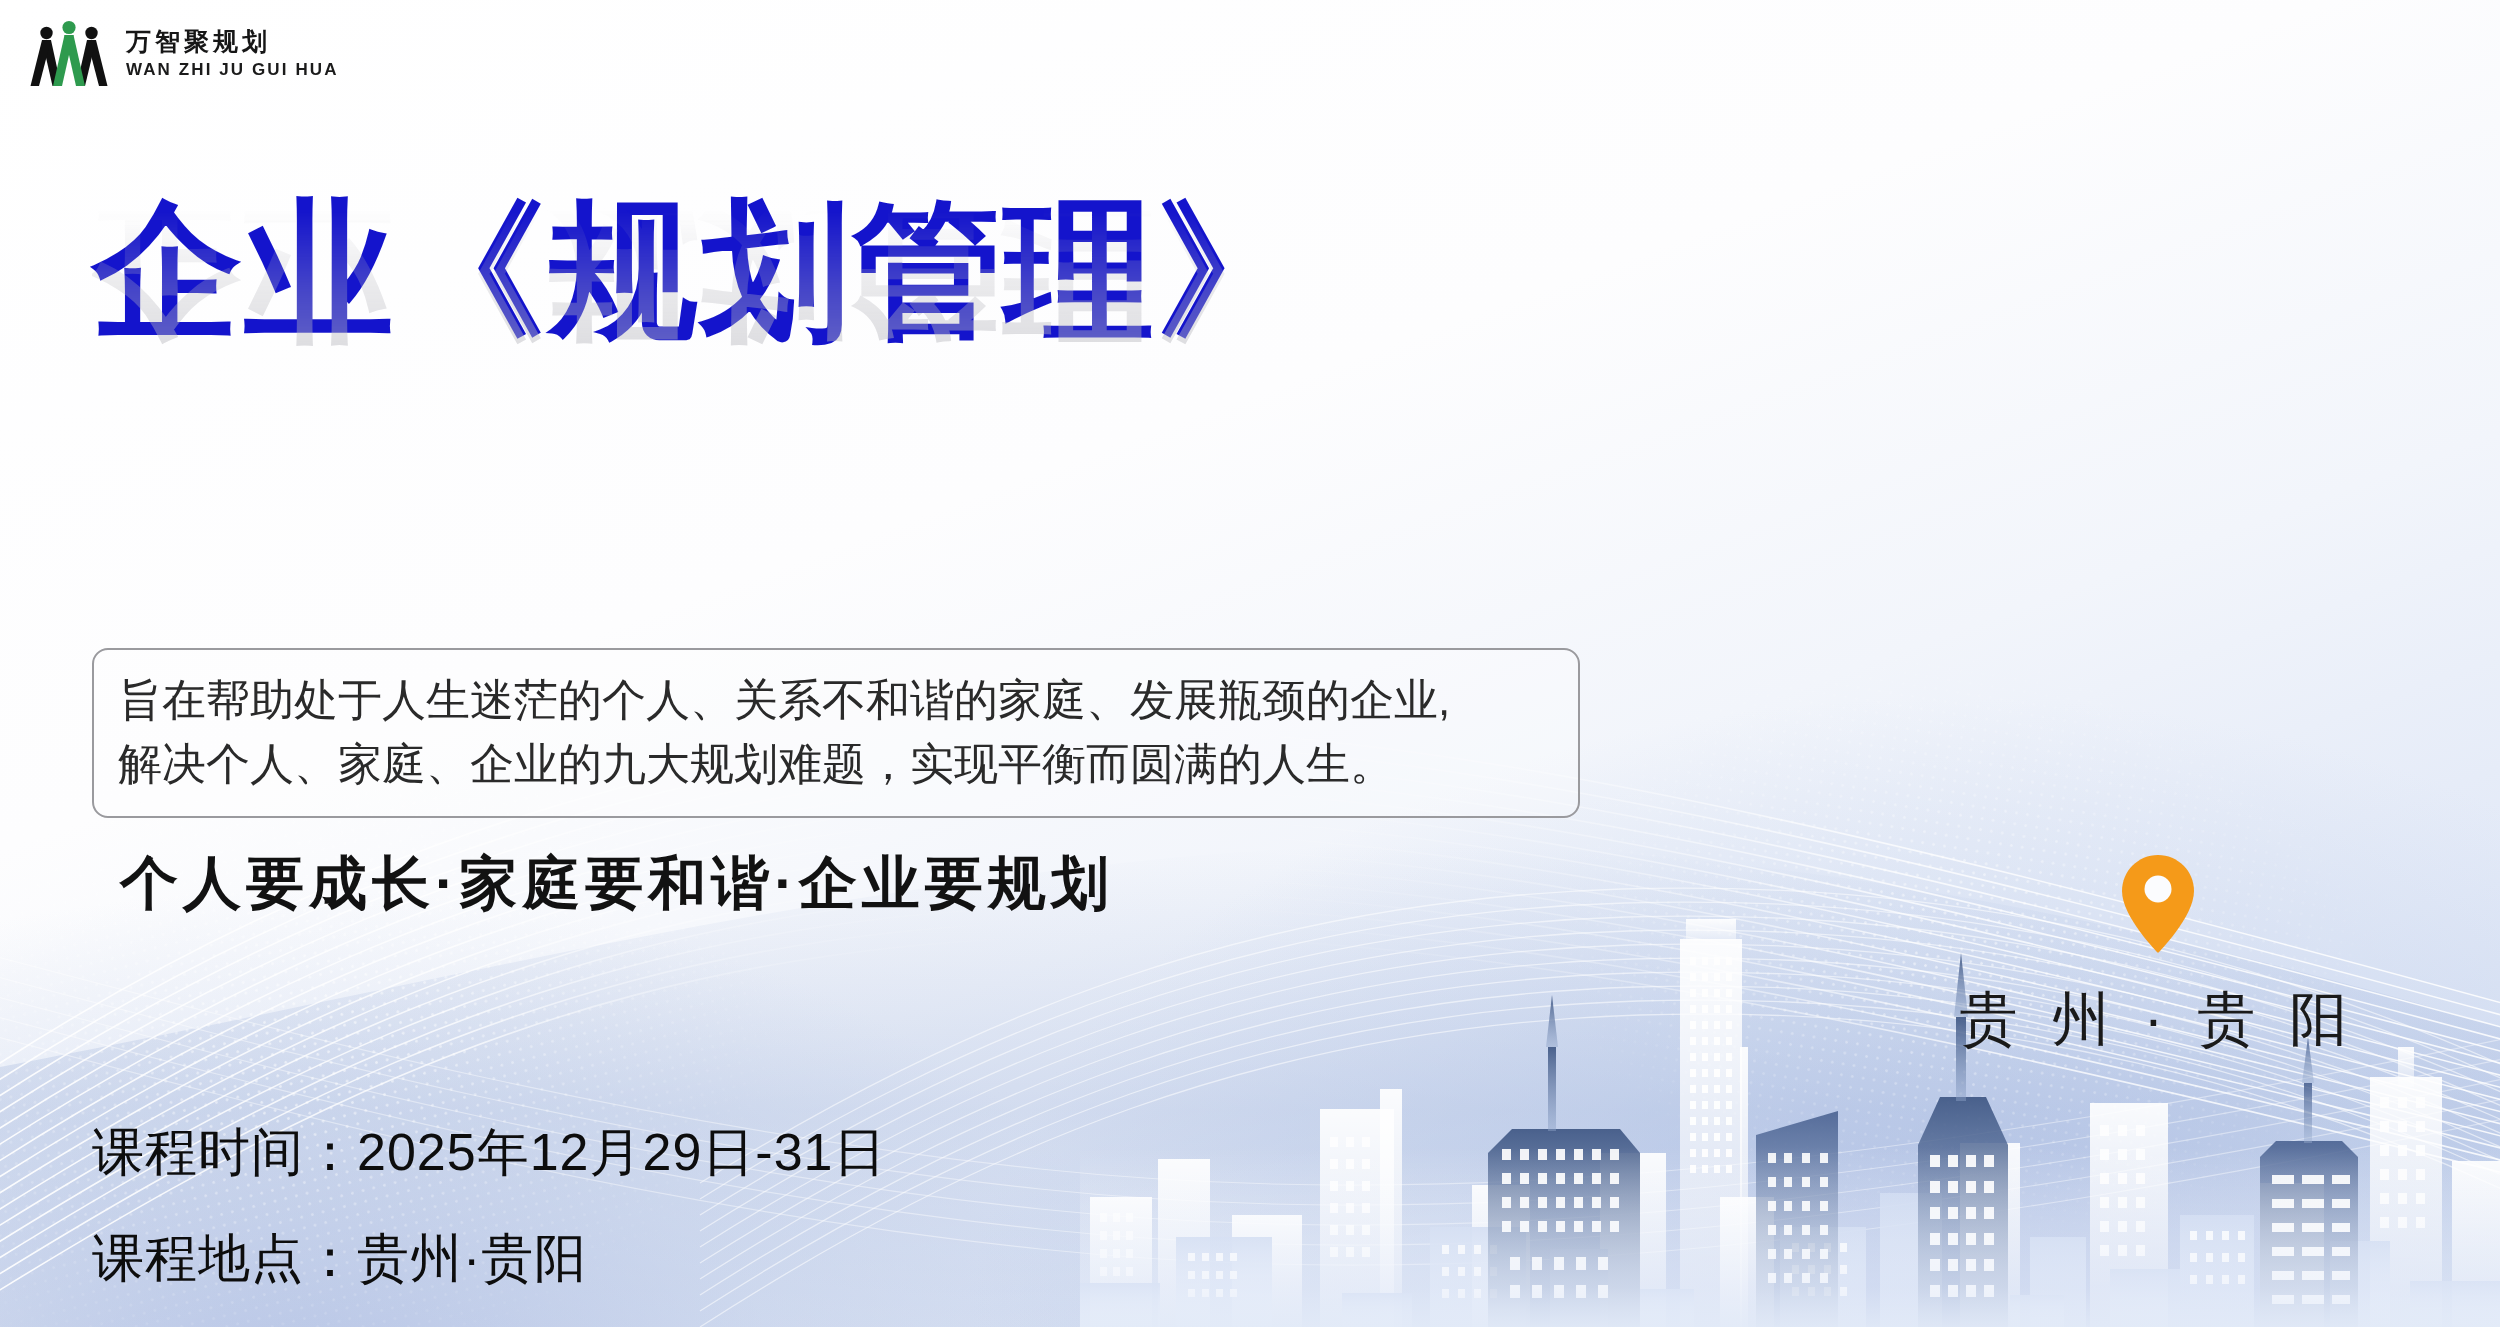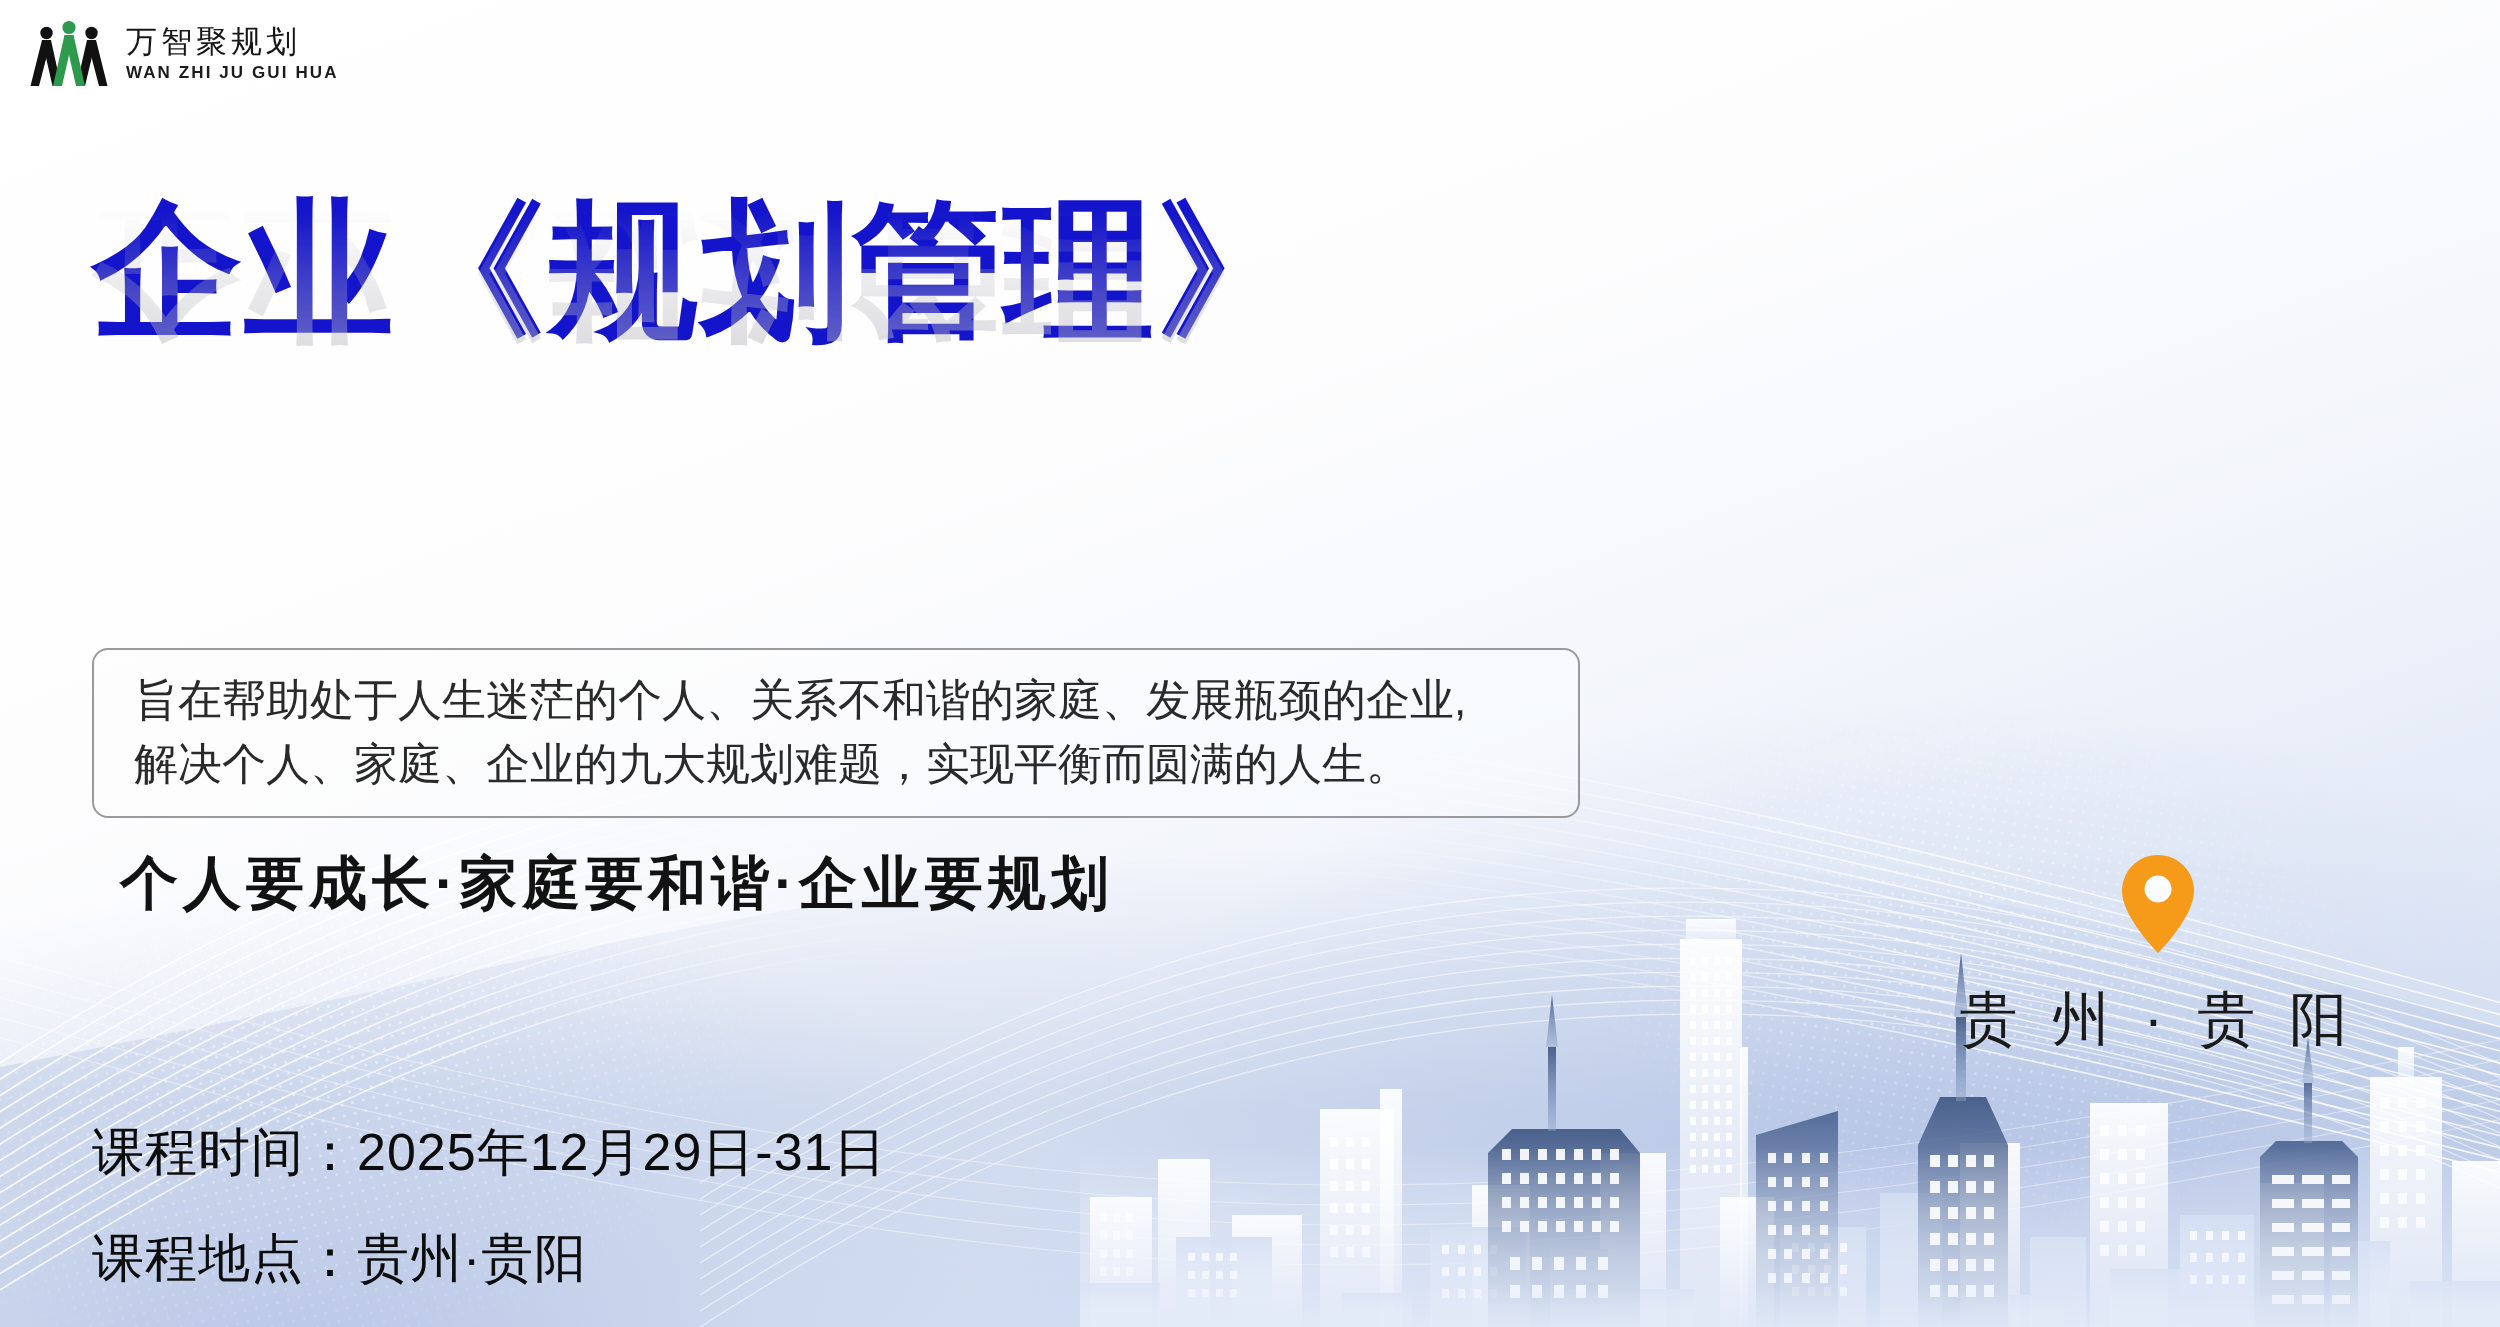--- a/index.html
+++ b/index.html
@@ -33,21 +33,21 @@
   
   #skyline{position:absolute;right:0;bottom:0;width:1420px;height:430px;pointer-events:none;}
   #skyline svg{display:block;width:100%;height:100%;}
 
   
   #logo{position:absolute;left:30px;top:18px;display:flex;align-items:center;gap:18px;}
   #logo-mark{width:78px;height:70px;display:block;}
   #logo-text{display:flex;flex-direction:column;justify-content:center;line-height:1;}
   #logo-cn{
     font-family:"Liberation Serif","DejaVu Serif",serif;
-    font-size:31px;font-weight:400;color:#161616;letter-spacing:4px;
+    font-size:25px;font-weight:700;color:#161616;letter-spacing:4px;
     white-space:nowrap;
   }
   #logo-en{
     font-size:17px;font-weight:700;color:#1b1b1b;letter-spacing:2.1px;
     margin-top:7px;white-space:nowrap;
   }
 
   
   #title-wrap{position:absolute;left:92px;top:195px;width:1560px;height:330px;}
   #main-title{
@@ -68,21 +68,21 @@
             mask-image:linear-gradient(to top, rgba(0,0,0,0) 8%, rgba(0,0,0,.55) 62%, rgba(0,0,0,.85) 100%);
     margin-top:2px;
     filter:blur(.4px);
   }
 
   
   #desc-box{
     position:absolute;left:92px;top:648px;width:1488px;
     box-sizing:border-box;
     border:2px solid #9a9a9e;border-radius:16px;
-    padding:18px 26px 20px 40px;
+    padding:18px 26px 20px 24px;
     background:rgba(255,255,255,0.30);
   }
   .desc-line{
     font-family:"Liberation Sans","DejaVu Sans",sans-serif;
     font-size:44px;color:#2a2a2a;line-height:1.45;white-space:nowrap;
   }
 
   
   #tagline{
     position:absolute;left:120px;top:845px;

